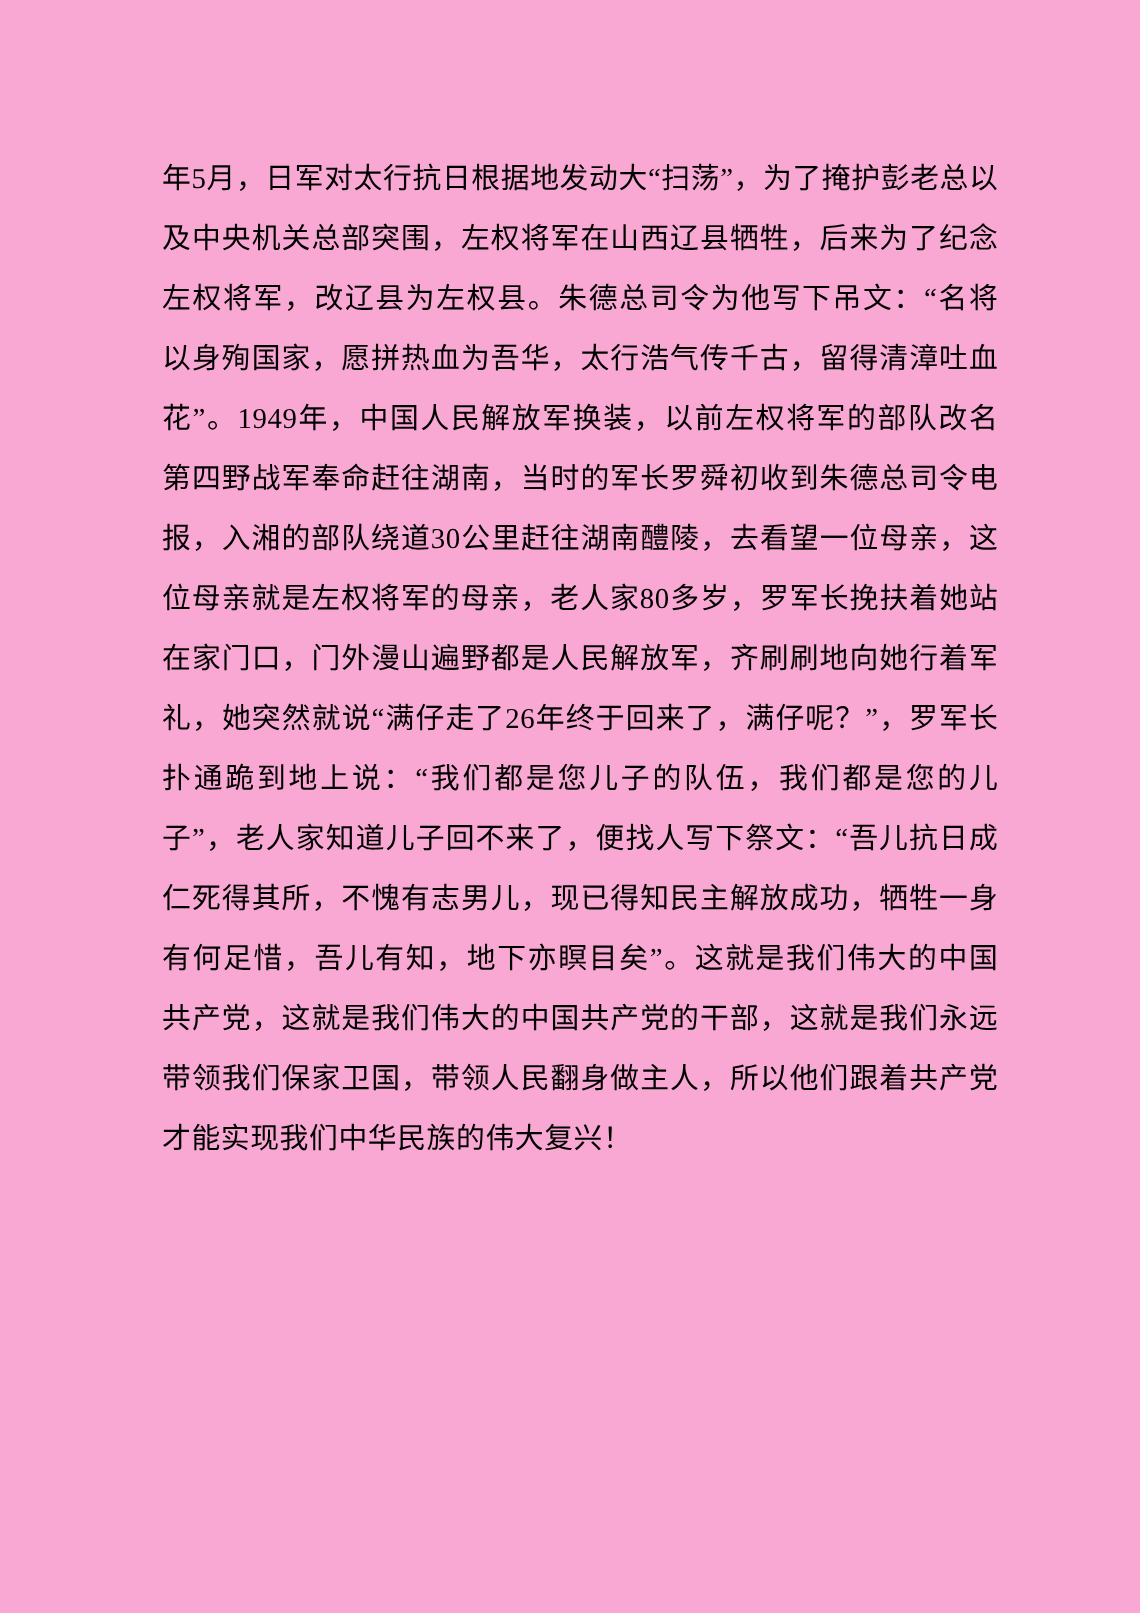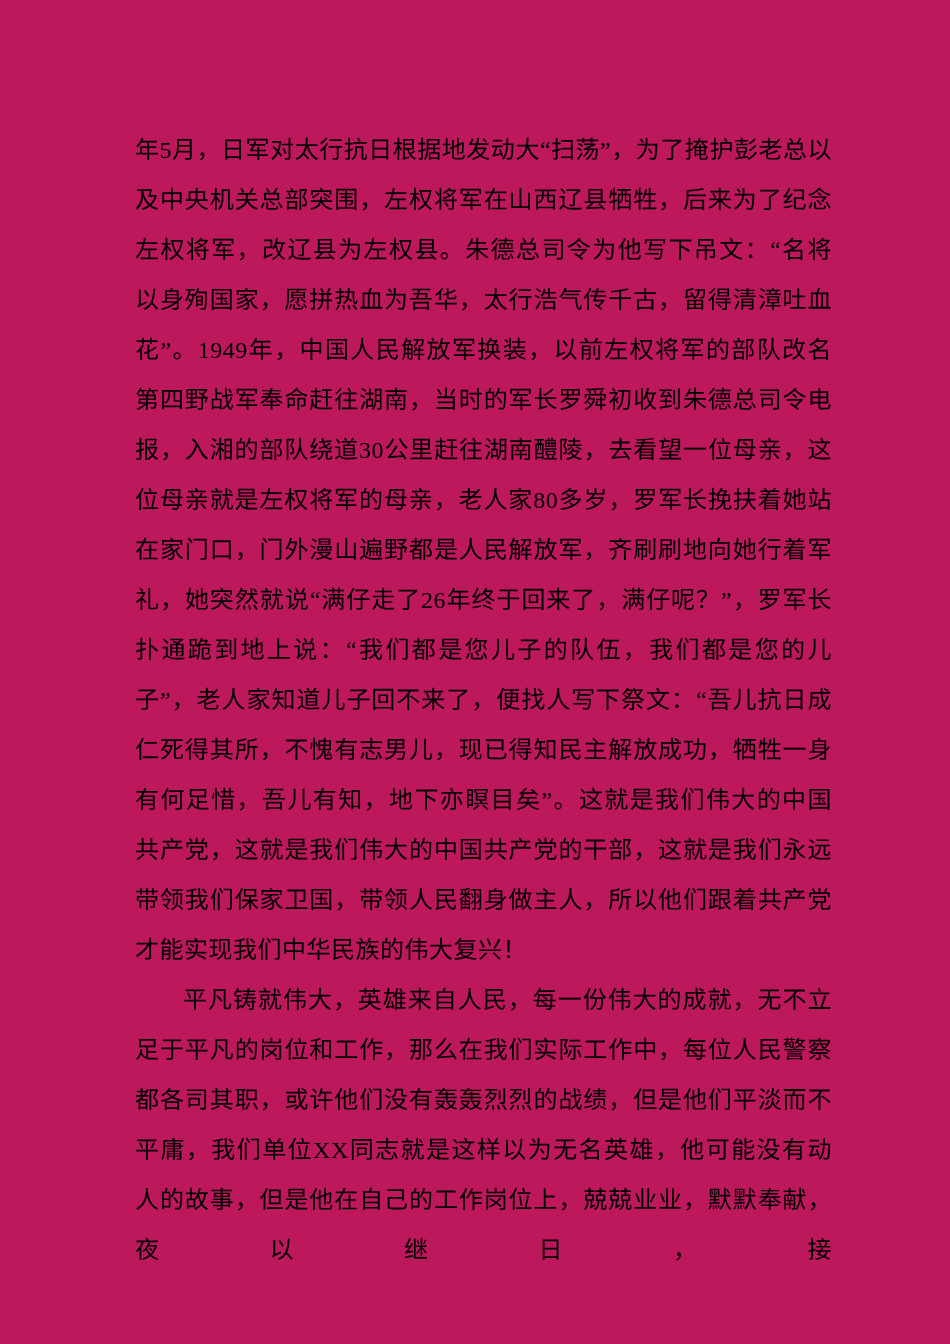--- a/index.html
+++ b/index.html
@@ -9,21 +9,21 @@
   body {
     width: 950px;
     height: 1344px;
     background: #ffffff;
     overflow: hidden;
   }
   .page {
     box-sizing: border-box;
     width: 950px;
     height: 1344px;
-    background: #be185d;
+    background: #f9a8d4;
     padding: 125px 118px 0 135px;
     font-family: "Liberation Serif", "DejaVu Serif", serif;
     color: #000000;
   }
   .doc-body {
     width: 697px;
   }
   .doc-body p {
     margin: 0;
     padding: 0;
@@ -41,15 +41,14 @@
   .doc-body p.continues {
     text-align-last: justify;
   }
 </style>
 </head>
 <body>
 
 <div class="page">
   <div class="doc-body">
     <p>年5月，日军对太行抗日根据地发动大“扫荡”，为了掩护彭老总以及中央机关总部突围，左权将军在山西辽县牺牲，后来为了纪念左权将军，改辽县为左权县。朱德总司令为他写下吊文：“名将以身殉国家，愿拼热血为吾华，太行浩气传千古，留得清漳吐血花”。1949年，中国人民解放军换装，以前左权将军的部队改名第四野战军奉命赶往湖南，当时的军长罗舜初收到朱德总司令电报，入湘的部队绕道30公里赶往湖南醴陵，去看望一位母亲，这位母亲就是左权将军的母亲，老人家80多岁，罗军长挽扶着她站在家门口，门外漫山遍野都是人民解放军，齐刷刷地向她行着军礼，她突然就说“满仔走了26年终于回来了，满仔呢？”，罗军长扑通跪到地上说：“我们都是您儿子的队伍，我们都是您的儿子”，老人家知道儿子回不来了，便找人写下祭文：“吾儿抗日成仁死得其所，不愧有志男儿，现已得知民主解放成功，牺牲一身有何足惜，吾儿有知，地下亦瞑目矣”。这就是我们伟大的中国共产党，这就是我们伟大的中国共产党的干部，这就是我们永远带领我们保家卫国，带领人民翻身做主人，所以他们跟着共产党才能实现我们中华民族的伟大复兴！</p>
-    <p class="indent-first continues">平凡铸就伟大，英雄来自人民，每一份伟大的成就，无不立足于平凡的岗位和工作，那么在我们实际工作中，每位人民警察都各司其职，或许他们没有轰轰烈烈的战绩，但是他们平淡而不平庸，我们单位XX同志就是这样以为无名英雄，他可能没有动人的故事，但是他在自己的工作岗位上，兢兢业业，默默奉献，夜以继日，接</p>
   </div>
 </div>
 
 </body></html>

